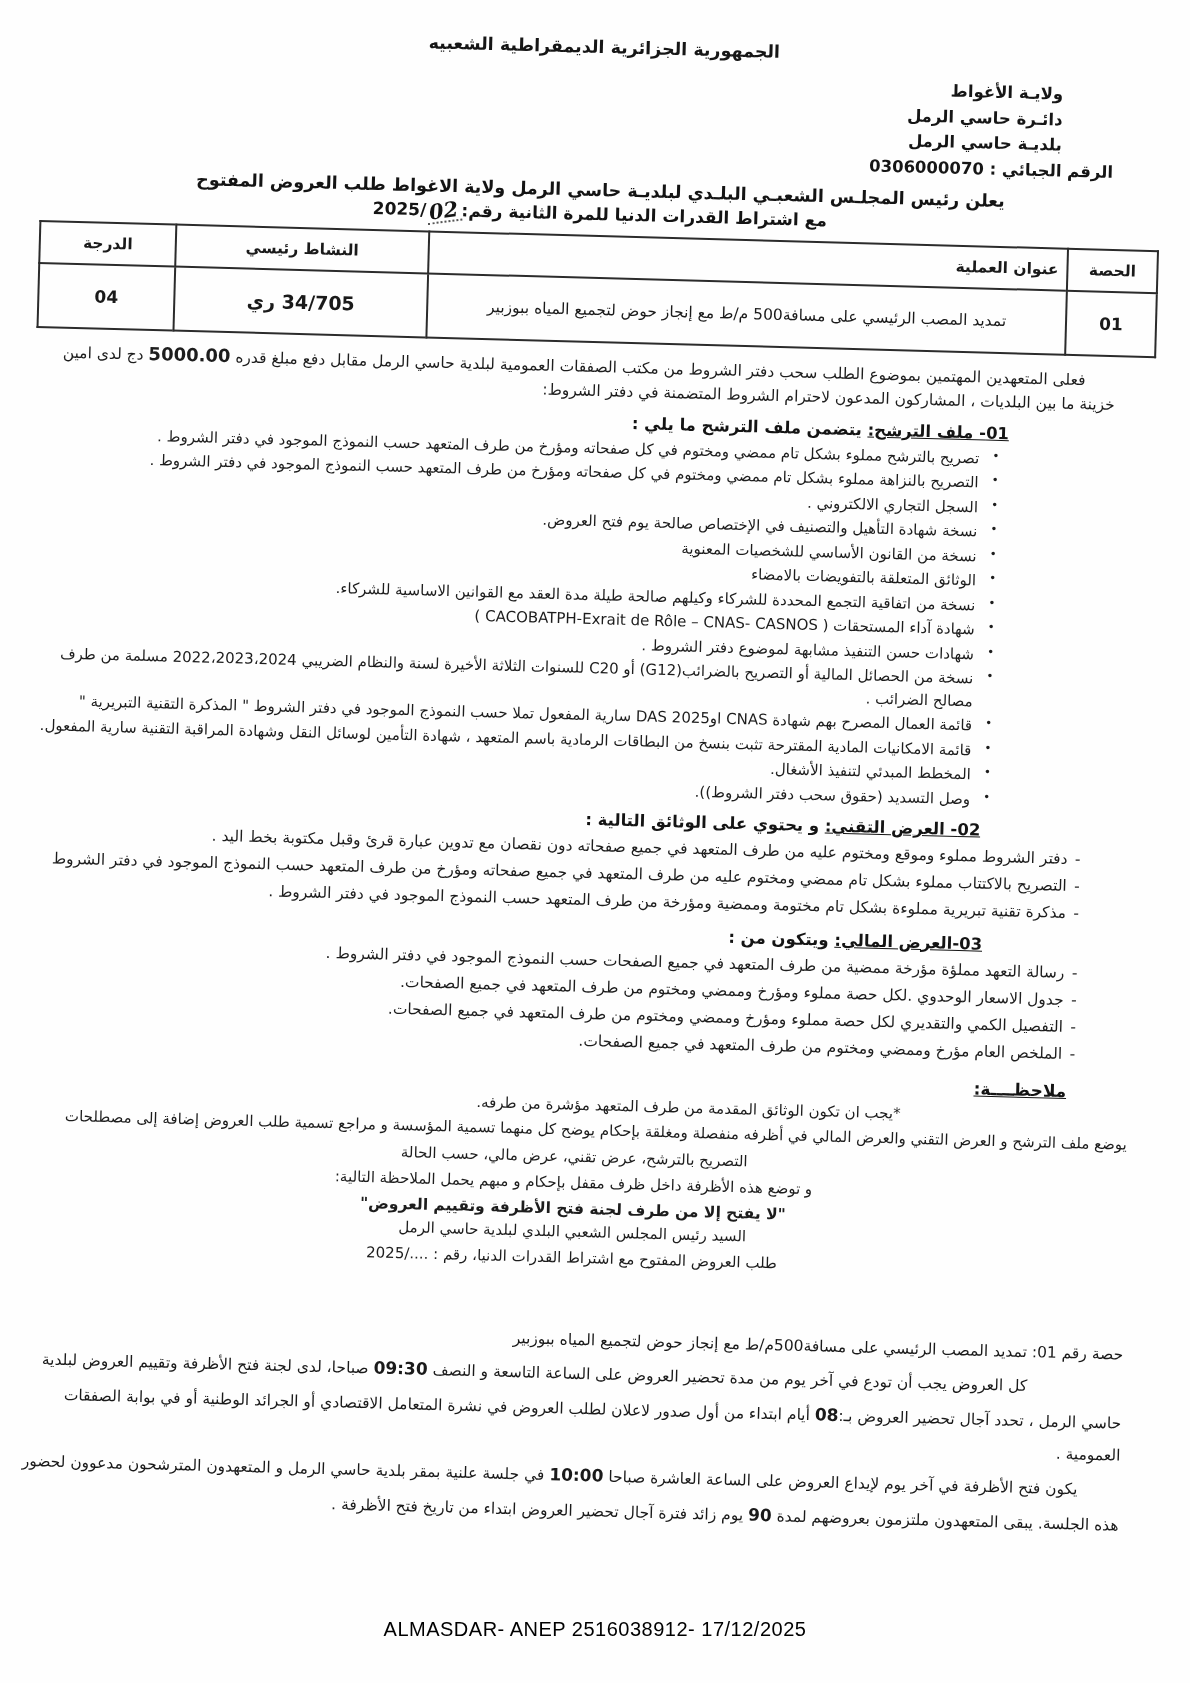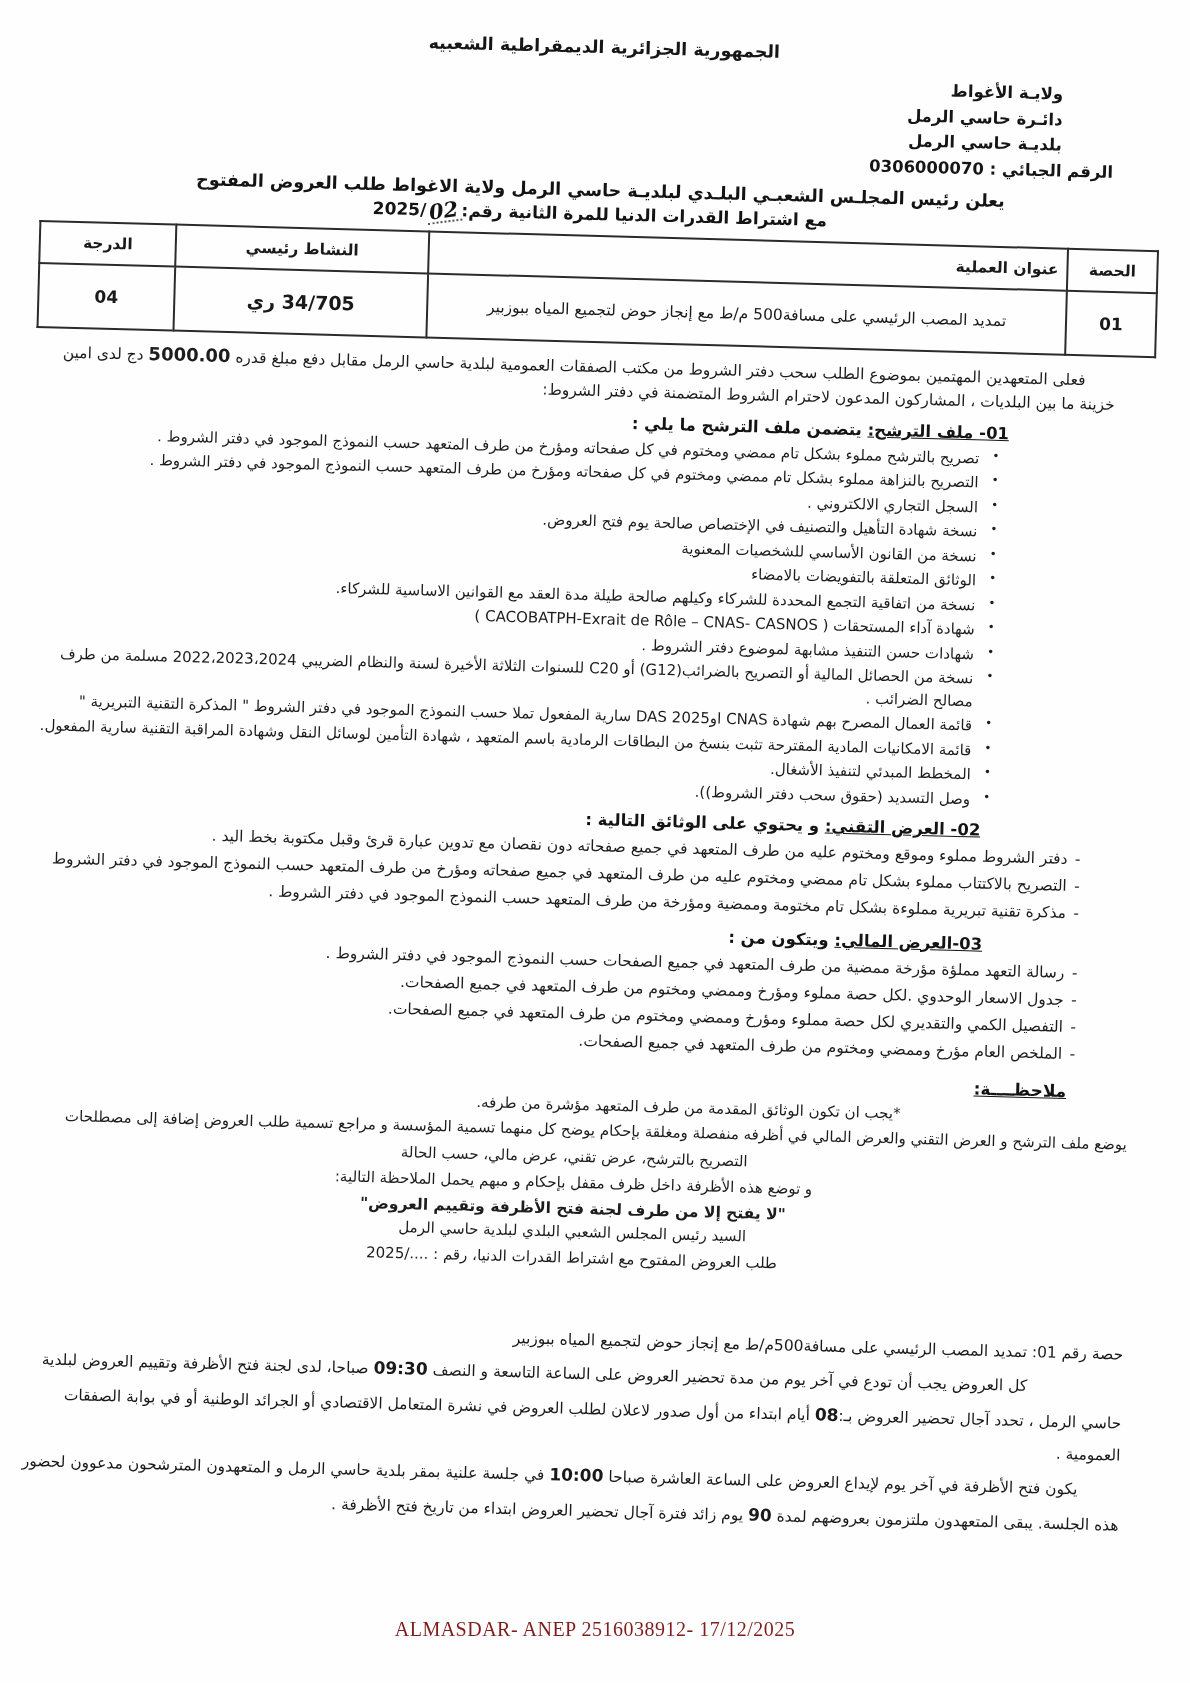--- a/index.html
+++ b/index.html
@@ -53,21 +53,21 @@
   .note-l2{margin:2px 8px 0 4px;font-size:15px;line-height:1.55;}
   .note-c{text-align:center;font-size:15px;margin-top:3px;line-height:1.55;}
   .note-quote{text-align:center;font-size:15.5px;font-weight:bold;margin-top:5px;}
   .closing{margin:54px 6px 0 2px;font-size:15.5px;line-height:2.05;color:#1a1a1a;}
   .closing p{margin:0;}
   .ind1{text-indent:95px;}
   .ind2{text-indent:42px;}
   .closing .b{font-size:17px;}
   .footer{
     position:absolute;left:0;right:0;top:1618px;text-align:center;
-    font-family:Liberation Serif, serif;font-size:20px;color:#7f1d1d;letter-spacing:.5px;
+    font-family:Liberation Sans, sans-serif;font-size:20px;color:#000000;letter-spacing:.5px;
     direction:ltr;
   }
 </style>
 </head>
 <body>
 
 <div class="page">
   <div class="scan">
 
     <div class="republic">الجمهورية الجزائرية الديمقراطية الشعبيه</div>

